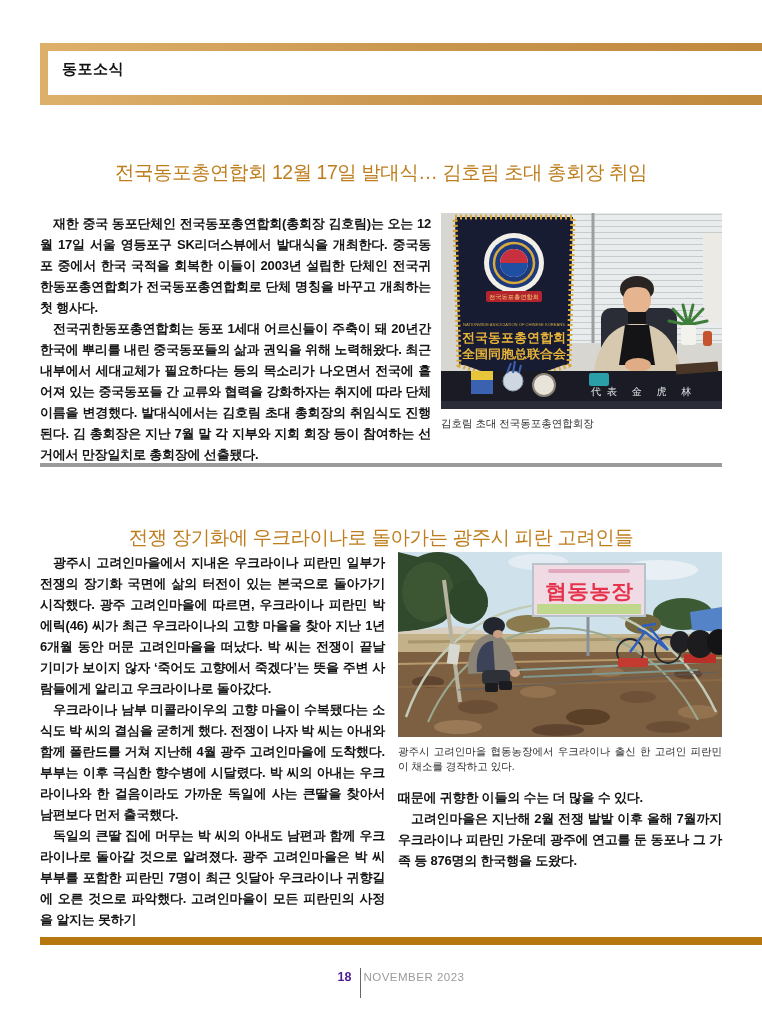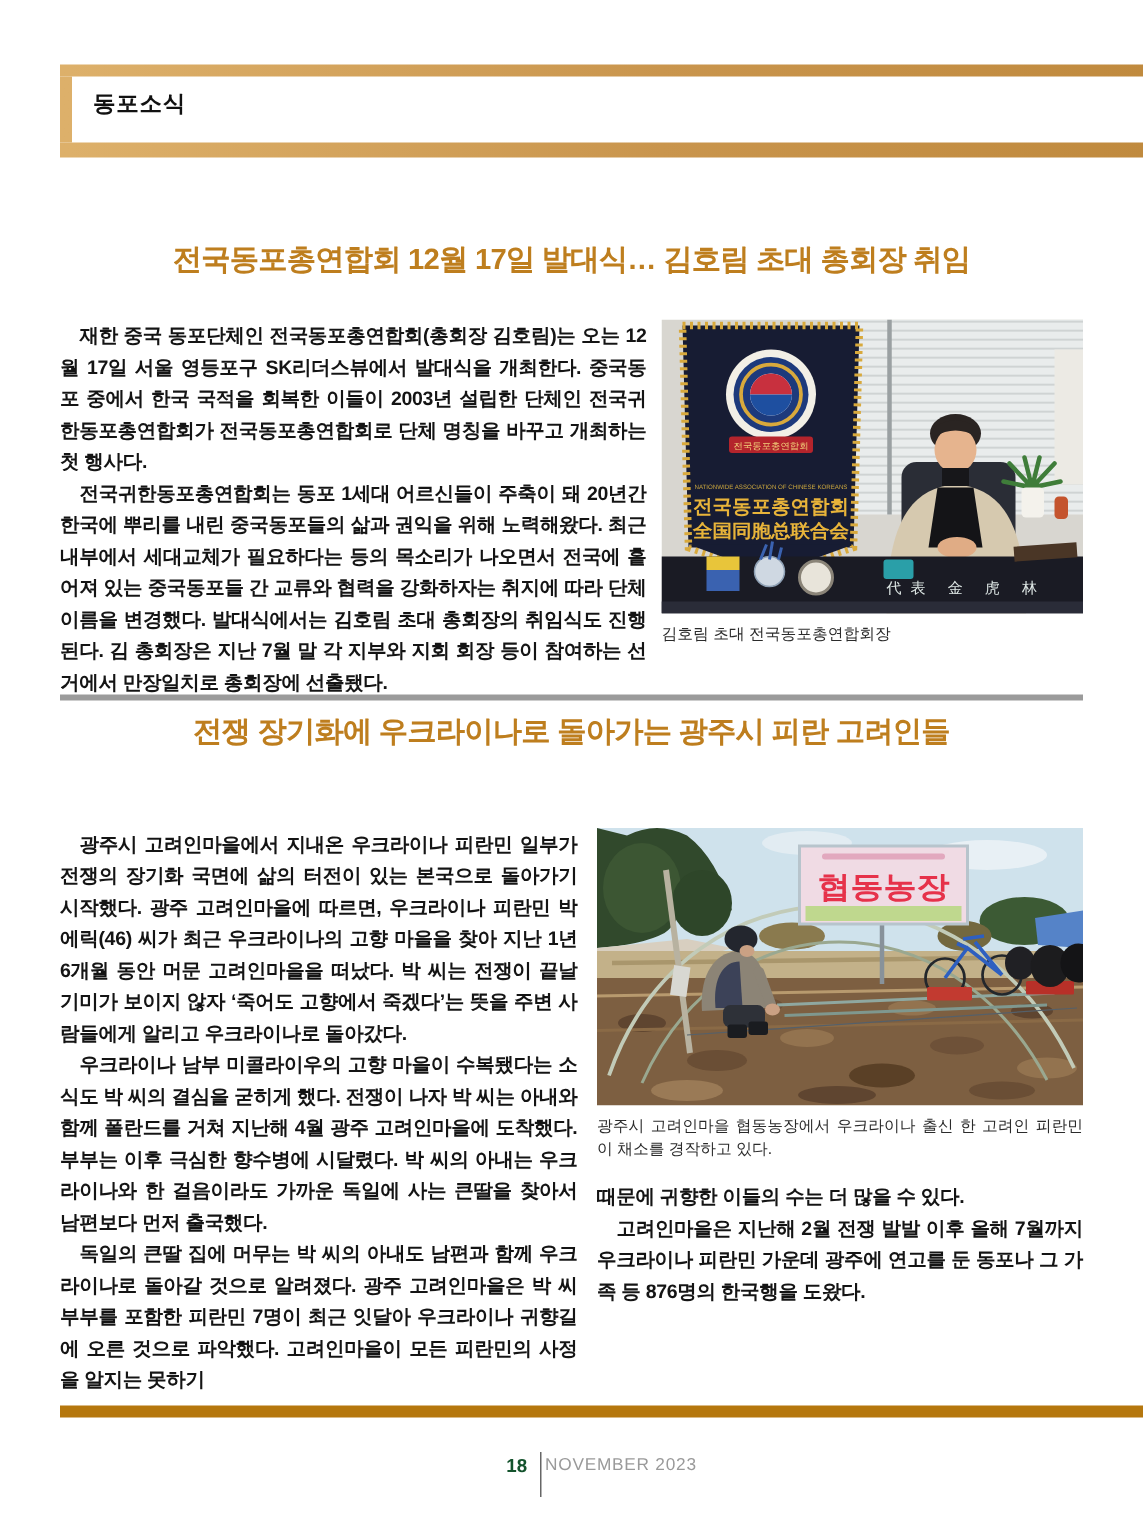--- a/index.html
+++ b/index.html
@@ -14,24 +14,24 @@
     box-sizing:border-box;background:#fff;
     border-top:8px solid #6d28d9;border-left:8px solid #cf9c52;border-bottom:10px solid #c38f42;
     border-image:linear-gradient(90deg,#ddb06a,#c9954d 55%,#c08a3e) 1;
   }
   .header-label{
     margin:9px 0 0 14px;font-size:15px;font-weight:bold;color:#111;letter-spacing:0.5px;
   }
   
   .article-title{
     position:absolute;left:40px;width:682px;text-align:center;
-    font-size:19.5px;font-weight:bold;color:#be7e1e;letter-spacing:-0.5px;margin:0;
+    font-size:19.5px;font-weight:normal;color:#be7e1e;letter-spacing:-0.5px;margin:0;
   }
   #title1{top:159px;}
-  #title2{top:474px;}
+  #title2{top:524px;}
   
   .body-par{
     font-size:13px;line-height:21px;text-align:justify;color:#141414;
     margin:0;text-indent:13px;letter-spacing:-0.2px;font-weight:bold;
   }
   .body-par.no-indent{text-indent:0;}
   
   .article1{position:absolute;top:213px;left:40px;width:682px;display:flex;gap:10px;}
   .article1 .text-col{width:391px;}
   .article1 figure{margin:0;width:255px;}
@@ -44,21 +44,21 @@
   .article2 .col-left{width:345px;}
   .article2 .col-right{width:324px;}
   .article2 figure{margin:0;width:324px;}
   .col-right .cont-pars{margin-top:13px;}
   
   .bottom-bar{position:absolute;top:937px;left:40px;width:722px;height:8px;background:#b5770e;}
   .footer{
     position:absolute;top:968px;left:0;width:762px;display:flex;justify-content:center;
     align-items:flex-start;transform:translateX(20px);
   }
-  .footer .page-num{font-size:12.5px;font-weight:bold;color:#14532d;margin-right:9px;margin-top:2px;}
+  .footer .page-num{font-size:12.5px;font-weight:bold;color:#4c1d95;margin-right:9px;margin-top:2px;}
   .footer .vline{width:1px;height:30px;background:#666;}
   .footer .issue{font-size:11.5px;color:#9a9a9a;letter-spacing:0.5px;margin-left:2px;margin-top:3px;}
   svg text{font-family:"Liberation Sans","DejaVu Sans",sans-serif;}
 </style>
 </head>
 <body>
 
 <div class="header-box">
   <div class="header-label">동포소식</div>
 </div>

